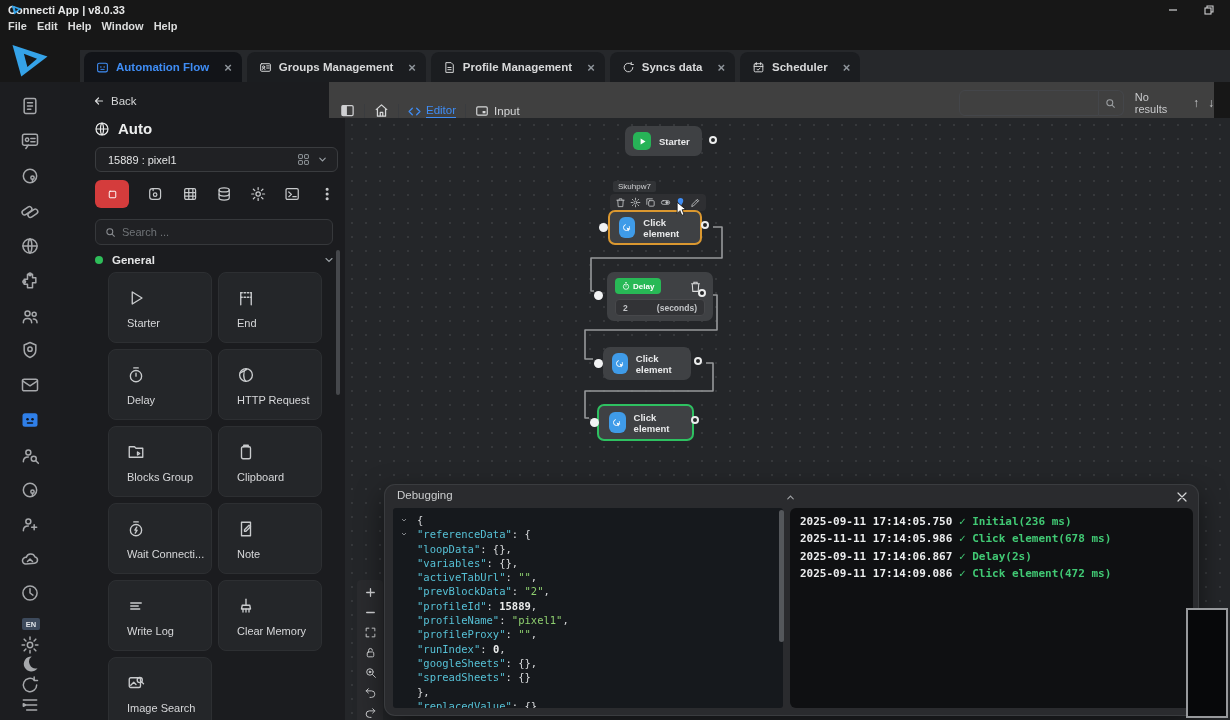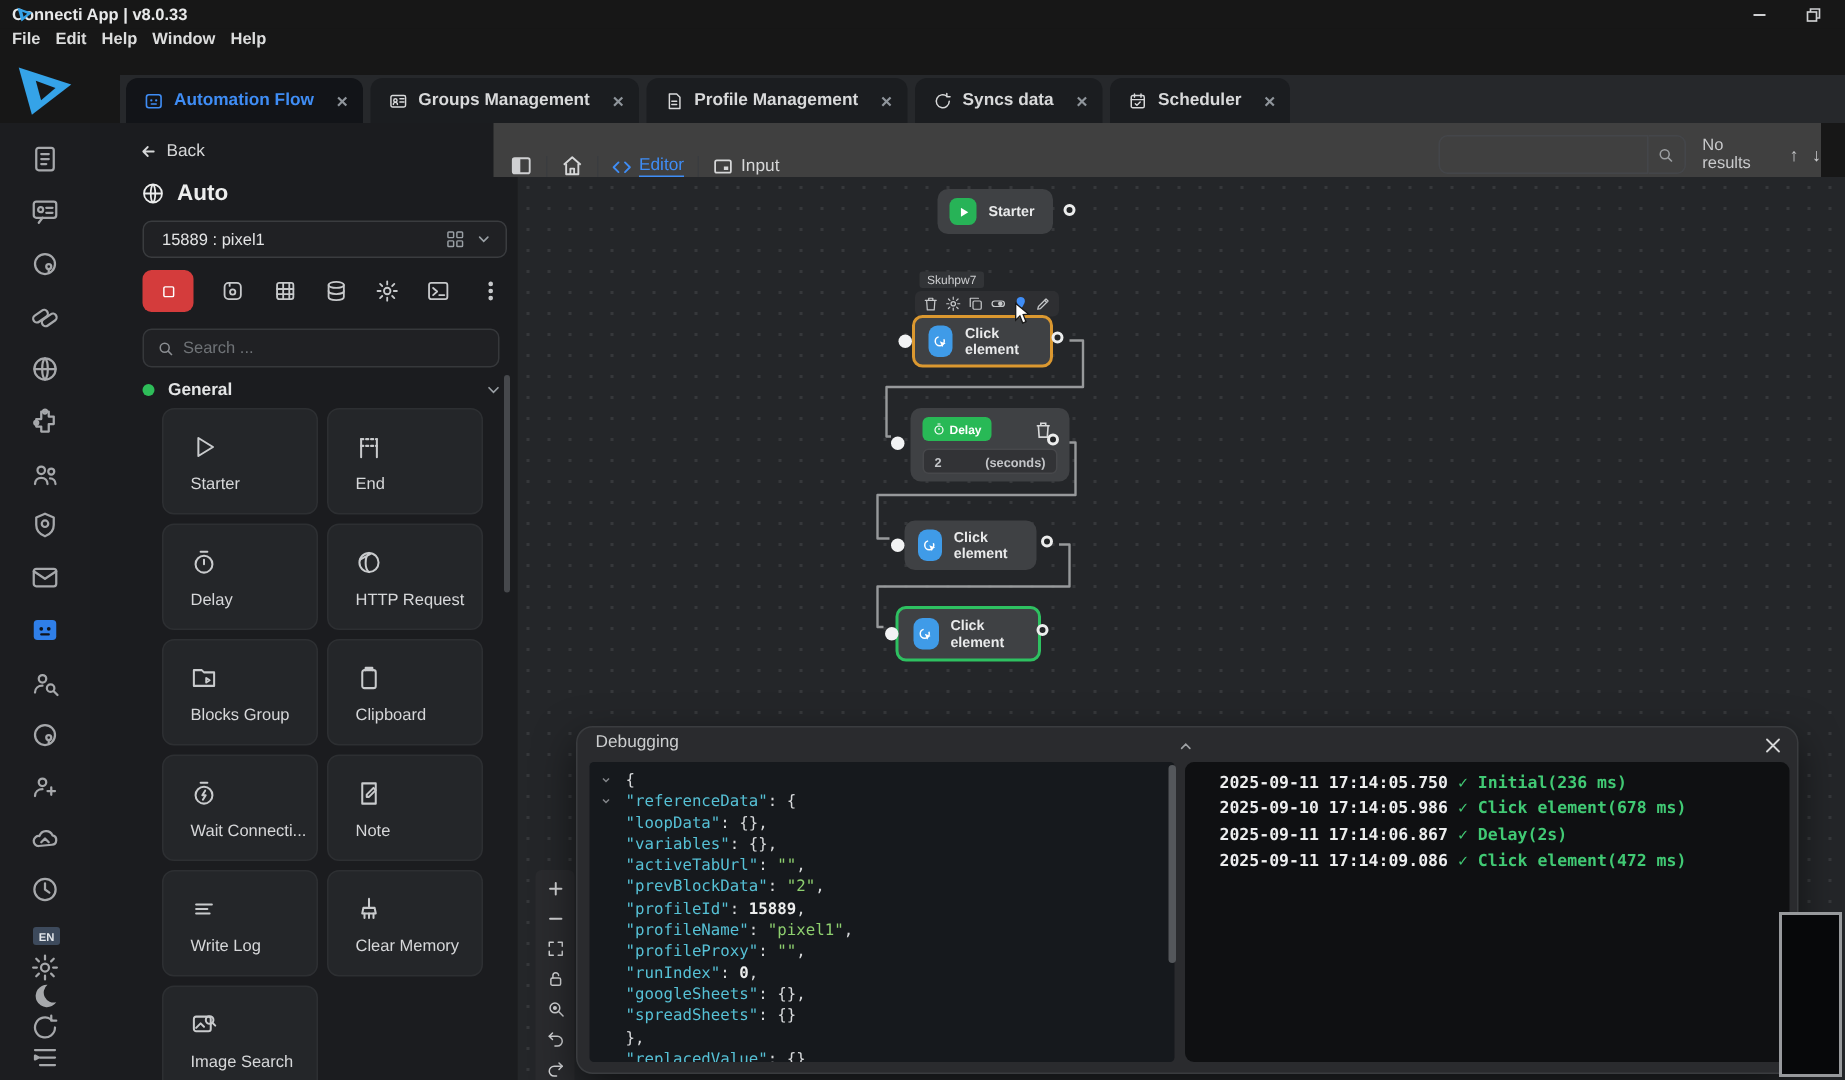--- a/index.html
+++ b/index.html
@@ -114,21 +114,21 @@
   .dchev { position:absolute; left:400px; top:7px; width:11px; height:11px; color:#9fa2a5; }
   .dclose { position:absolute; right:8px; top:4px; width:16px; height:16px; color:#d5d6d7; }
   .codebox { position:absolute; left:8px; top:23px; width:390px; height:200px; background:#16191d;
     border-radius:3px; overflow:hidden; font-family:"DejaVu Sans Mono", monospace; font-size:10.5px;
     line-height:14.3px; color:#d7d9db; padding:5px 0 0 24px; }
   .codebox .ck { color:#56c1d6; } .codebox .cs { color:#8ecf6f; } .codebox .cn { color:#eceded; font-weight:bold; }
   .fold { position:absolute; width:8px; height:8px; color:#83868a; }
   .code-sb { position:absolute; left:394px; top:25px; width:5px; height:196px; }
   .code-sb .thumb { width:5px; height:132px; background:#54575b; border-radius:3px; }
   .logbox { position:absolute; left:405px; top:23px; width:403px; height:200px; background:#0f1012;
-    border-radius:6px; padding:5px 23px; font-family:"DejaVu Sans Mono", monospace; font-size:11px;
+    border-radius:6px; padding:5px 10px; font-family:"DejaVu Sans Mono", monospace; font-size:11px;
     font-weight:700; line-height:17.4px; color:#ecedee; overflow:hidden; }
   .lok { color:#41c974; } .lerr { color:#e05b5b; }
   .errbadge { display:inline-block; width:11px; height:11px; border:1.5px solid #e05b5b; border-radius:50%;
     color:#e05b5b; font-size:8px; line-height:11px; text-align:center; font-weight:700; vertical-align:-1px; }
 
   .minimap { position:absolute; left:1186px; top:608px; width:42px; height:110px; background:#07080a;
     border:2px solid #97999c; z-index:25; }
 </style>
 </head>
 <body>
@@ -807,19 +807,19 @@
         <div>    <span class="ck">"spreadSheets"</span>: {}</div>
         <div>  },</div>
         <div>  <span class="ck">"replacedValue"</span>: {}</div>
       </div>
   </div>
   <div class="code-sb">
       <div class="thumb"></div>
     </div>
   <div class="logbox" id="logbox">
       <div><span>2025-09-11 17:14:05.750 </span><span class="lok">✓ </span><span class="lok">Initial(236 ms)</span></div>
-      <div><span>2025-09-10 17:14:05.986 </span><span class="lok">✓ </span><span class="lok">Click element(678 ms)</span></div>
+      <div><span>2025-11-11 17:14:05.986 </span><span class="lok">✓ </span><span class="lok">Click element(678 ms)</span></div>
       <div><span>2025-09-11 17:14:06.867 </span><span class="lok">✓ </span><span class="lok">Delay(2s)</span></div>
       <div><span>2025-09-11 17:14:09.086 </span><span class="lok">✓ </span><span class="lok">Click element(472 ms)</span></div>
     </div>
 </div>
 
 <div class="minimap"></div>
 
 </body></html>

